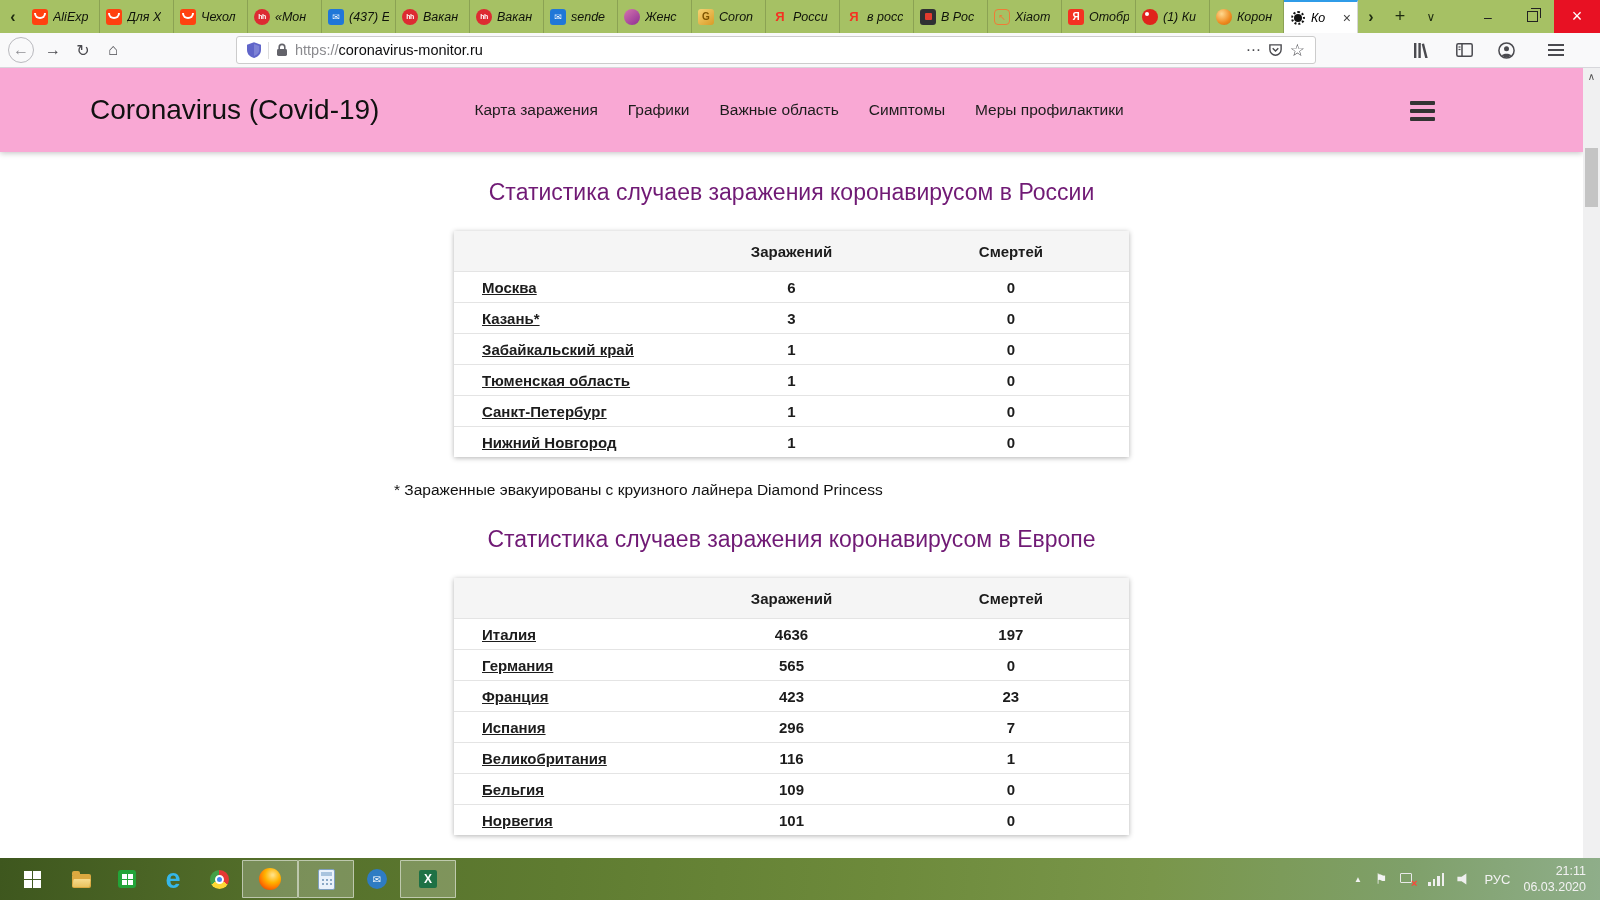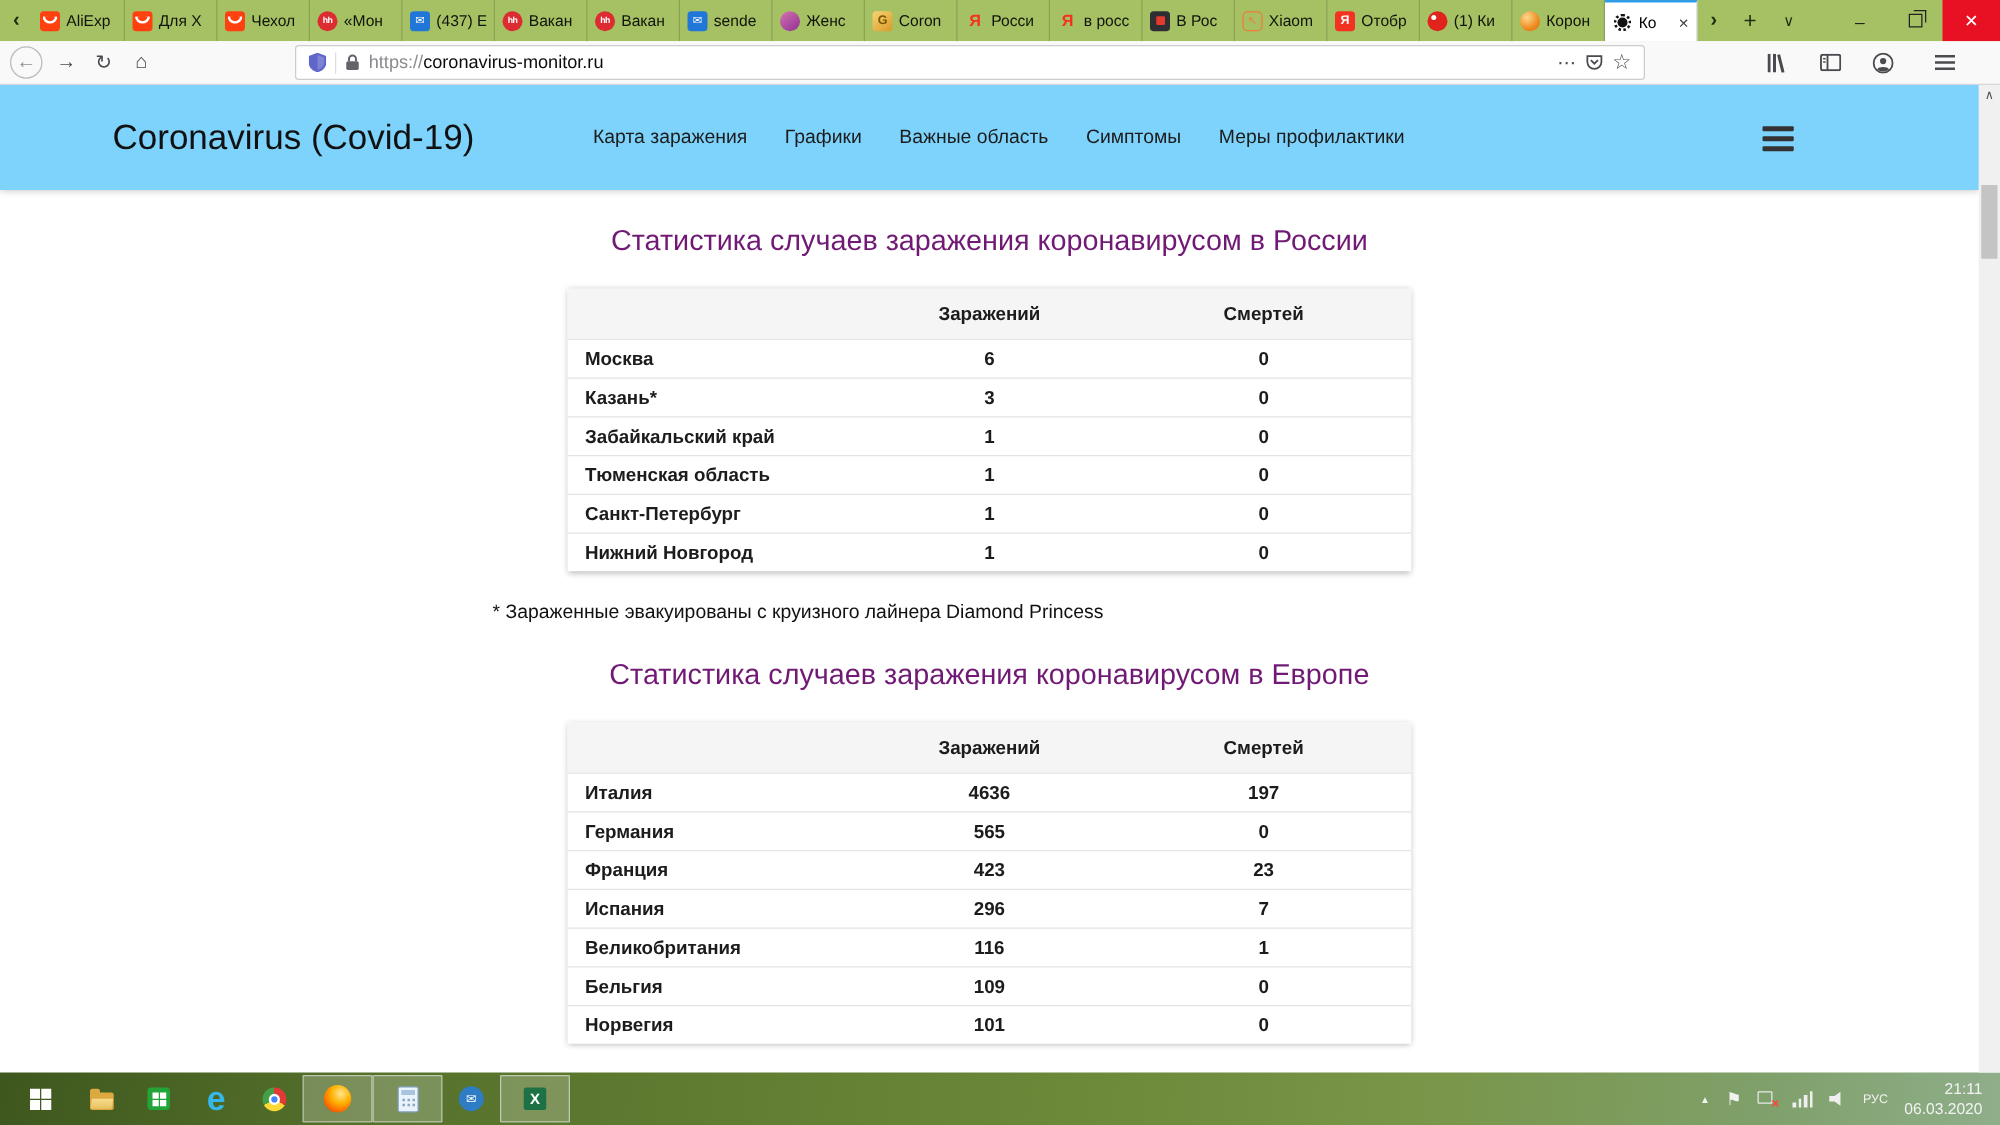--- a/index.html
+++ b/index.html
@@ -5,21 +5,21 @@
   html,body{margin:0;padding:0;}
   body{width:1600px;height:900px;overflow:hidden;font-family:"Liberation Sans","DejaVu Sans",sans-serif;background:#fff;}
   .screen{width:1600px;height:900px;display:flex;flex-direction:column;}
 
   
   .tabstrip{height:33px;flex:none;background:#a6c164;display:flex;align-items:stretch;}
   .tab-scroll{width:26px;display:flex;align-items:center;justify-content:center;color:#1e2b10;font-size:16px;font-weight:bold;}
   .tabs{display:flex;}
   .tab{width:74px;box-sizing:border-box;display:flex;align-items:center;gap:5px;padding:0 6px;font-size:12.5px;color:#10140a;border-right:1px solid rgba(0,0,0,.16);overflow:hidden;white-space:nowrap;}
   .tab.active{background:#fff;border-top:2px solid #2f9ce8;color:#000;}
-  .tab-label{overflow:hidden;}
+  .tab-label{overflow:hidden;font-style:italic;}
   .tab-close{margin-left:auto;font-size:14px;color:#444;}
   .tab-icon{flex:none;width:16px;height:16px;border-radius:3px;display:flex;align-items:center;justify-content:center;font-size:10px;box-sizing:border-box;}
   .aliexpress-icon{background:#ff4110;position:relative;}
   .aliexpress-icon::before{content:"";width:8px;height:4px;border:2px solid #fff;border-top:none;border-radius:0 0 8px 8px;margin-top:-2px;}
   .hh-icon{background:#dd2b32;border-radius:50%;color:#fff;font-size:7px;font-weight:bold;letter-spacing:-.5px;}
   .mail-envelope-icon{background:#2077d8;color:#fff;font-size:9px;}
   .wildberries-icon{border-radius:50%;background:linear-gradient(140deg,#d574ae,#8e2f94);}
   .gold-icon{background:linear-gradient(140deg,#f7d574,#d99a27);color:#7d5400;font-weight:bold;font-size:10px;}
   .yandex-icon{background:transparent;color:#f43222;font-weight:bold;font-size:13px;}
   .yandex-square-icon{background:#f43222;color:#fff;font-weight:bold;font-size:10px;}
@@ -51,31 +51,31 @@
   .toolbar-right{display:flex;align-items:center;gap:25px;margin-left:98px;}
   .menu-bars{width:16px;height:2px;background:#4a4a4f;box-shadow:0 -5px 0 #4a4a4f,0 5px 0 #4a4a4f;margin-left:8px;}
 
   
   .content{flex:1;min-height:0;display:flex;background:#fff;}
   .page{flex:1;overflow:hidden;position:relative;}
   .vscroll{width:17px;flex:none;background:#f0f0f1;position:relative;}
   .vscroll .up{position:absolute;top:3px;left:0;width:17px;text-align:center;color:#505050;font-size:10px;}
   .vscroll .thumb{position:absolute;top:80px;left:2px;width:13px;height:59px;background:#c4c4c4;}
 
-  .site-header{height:84px;background:#7dd3fc;box-shadow:0 1px 6px rgba(0,0,0,.25);display:flex;align-items:center;position:relative;z-index:2;}
+  .site-header{height:84px;background:#f9a8d4;box-shadow:0 1px 6px rgba(0,0,0,.25);display:flex;align-items:center;position:relative;z-index:2;}
   .logo{font-size:28px;color:#111;margin-left:90px;white-space:nowrap;}
   .site-nav{display:flex;gap:30px;margin-left:95px;font-size:15.5px;color:#1c1c1c;}
   .burger{position:absolute;right:148px;top:33px;width:25px;height:3.5px;background:#333;box-shadow:0 8px 0 #333,0 16px 0 #333;border-radius:1px;}
 
   .section-title{color:#701a75;font-weight:normal;font-size:23px;text-align:center;margin:27px 0 25px;}
   .data-table{width:675px;margin:0 auto;background:#fff;box-shadow:0 1px 5px rgba(0,0,0,.3);font-size:15px;color:#1c1c1c;}
   .trow{display:flex;height:30px;align-items:center;border-top:1px solid #e4e4e4;}
   .trow.thead{height:40px;background:#f5f5f5;border-top:none;}
   .c{font-weight:700;}
-  .c.name{width:35%;padding-left:14px;box-sizing:border-box;}
+  .c.name{width:35%;padding-left:28px;box-sizing:border-box;text-decoration:underline;}
   .c.num1{width:30%;text-align:center;}
   .c.num2{width:35%;text-align:center;}
   .footnote{width:795px;margin:24px auto 18px;font-size:15.5px;color:#111;}
 
   
   .taskbar{height:42px;flex:none;display:flex;align-items:center;padding:0 6px;gap:4px;box-sizing:border-box;
     background:linear-gradient(95deg,#3e571e 0%,#55702b 18%,#5f7c31 35%,#6d8a3b 55%,#79964a 72%,#7fa06a 88%,#8fae8a 100%);}
   .app{width:46px;height:38px;display:flex;align-items:center;justify-content:center;flex:none;box-sizing:border-box;}
   .app.start{width:52px;}
   .app.active{background:rgba(255,255,255,.22);border:1px solid rgba(255,255,255,.5);border-radius:1px;width:56px;}
@@ -100,21 +100,21 @@
   .tray .caret{font-size:8px;}
   .tray .flag{font-size:14px;}
   .net{position:relative;width:15px;height:13px;}
   .net::before{content:"";position:absolute;top:0;left:0;width:10px;height:8px;border:1.5px solid #e9e9e9;border-radius:1px;}
   .net .x{position:absolute;right:-2px;bottom:-3px;color:#ff4538;font-size:11px;font-weight:bold;line-height:1;}
   .signal{display:flex;align-items:flex-end;gap:2px;}
   .signal i{display:block;width:2.5px;background:#efefef;}
   .signal i:nth-child(1){height:4px;}.signal i:nth-child(2){height:7px;}
   .signal i:nth-child(3){height:10px;}.signal i:nth-child(4){height:13px;}
   .speaker{width:14px;height:12px;background:#efefef;clip-path:polygon(0 32%,30% 32%,64% 4%,64% 96%,30% 68%,0 68%);}
-  .lang{font-size:10px;}
+  .lang{font-size:13px;}
   .clock{text-align:right;font-size:12.5px;line-height:1.3;white-space:nowrap;}
 
   svg.tb{display:block;}
 </style>
 </head>
 <body>
 
 <div class="screen">
 
   <div class="tabstrip">

